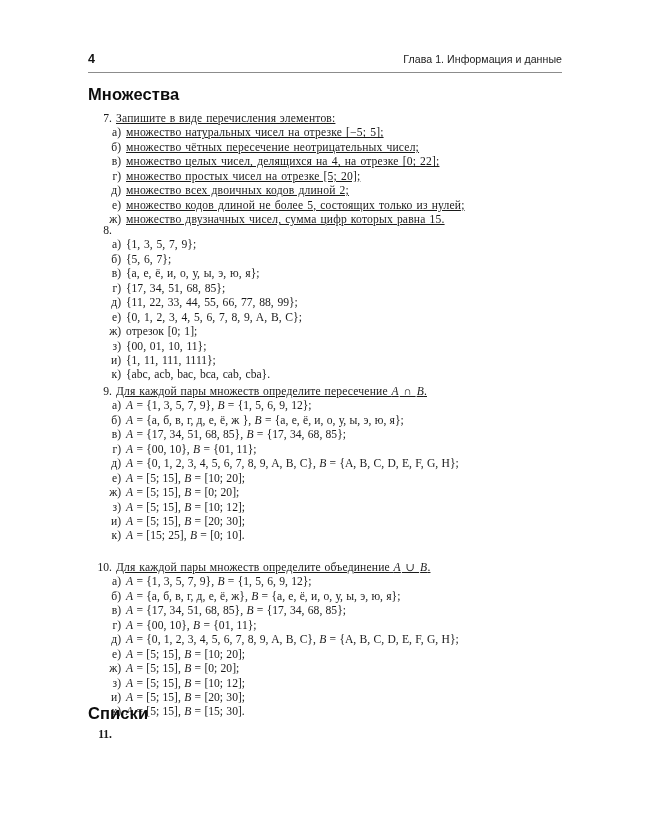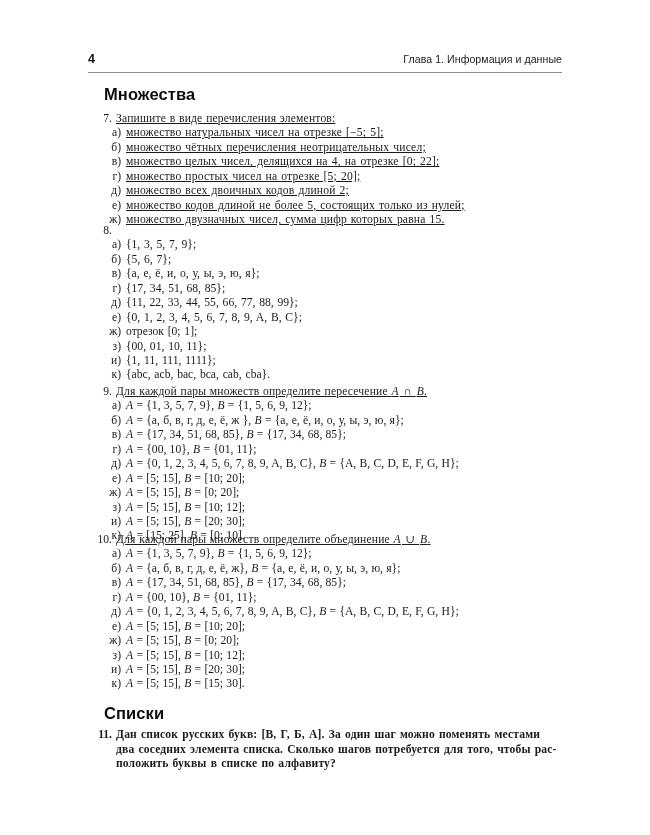--- a/index.html
+++ b/index.html
@@ -51,21 +51,21 @@
     font-size: 10.6px;
     line-height: 1;
     color: #222;
     letter-spacing: 0.05px;
     text-align: center;
   }
 
   
   .section-heading {
     position: absolute;
-    left: 104px;
+    left: 88px;
     font-family: "Liberation Sans", "DejaVu Sans", sans-serif;
     font-weight: bold;
     font-size: 16.5px;
     line-height: 1;
     color: #0d0d0d;
     letter-spacing: 0.1px;
   }
   #heading-mnozhestva { top: 86px; }
   #heading-spiski { top: 705px; text-align: center; }
 
@@ -143,21 +143,21 @@
     text-align: justify;
     word-spacing: 1.1px;
     letter-spacing: 0.15px;
   }
   .para .ln { display: block; }
 
   
   #ex7  { top: 112px; }
   #ex8  { top: 224px; }
   #ex9  { top: 385px; }
-  #ex10 { top: 533px; }
+  #ex10 { top: 561px; }
   #ex11 { top: 728px; font-weight: bold; }
 </style>
 </head>
 <body>
 
 <div class="page">
 
   <div class="runhead">
     <div class="runhead-inner">
       <span class="folio">4</span>
@@ -172,21 +172,21 @@
       <span class="ex-num w1">7.</span>
       <span class="ex-head-text loose">Запишите в виде перечисления элементов:</span>
     </div>
     <ul class="items">
       <li class="item">
         <span class="item-label">а)</span>
         <span class="item-text loose">множество натуральных чисел на отрезке [−5; 5];</span>
       </li>
       <li class="item">
         <span class="item-label">б)</span>
-        <span class="item-text loose">множество чётных перечисления неотрицательных чисел;</span>
+        <span class="item-text loose">множество чётных пересечение неотрицательных чисел;</span>
       </li>
       <li class="item">
         <span class="item-label">в)</span>
         <span class="item-text loose">множество целых чисел, делящихся на 4, на отрезке [0; 22];</span>
       </li>
       <li class="item">
         <span class="item-label">г)</span>
         <span class="item-text loose">множество простых чисел на отрезке [5; 20];</span>
       </li>
       <li class="item">
@@ -350,21 +350,16 @@
         <span class="item-text tight"><span class="mathvar">A</span> <span>=</span> <span>[5; 15]</span><span>,</span> <span class="mathvar">B</span> <span>=</span> <span>[15; 30]</span><span>.</span></span>
       </li>
     </ul>
   </div>
 
   <div class="section-heading" id="heading-spiski">Списки</div>
 
   <div class="exercise" id="ex11">
     <div class="ex-head">
       <span class="ex-num w2">11.</span>
-      <span class="para">
-        <span class="ln">Дан список русских букв: [В, Г, Б, А]. За один шаг можно поменять местами</span>
-        <span class="ln">два соседних элемента списка. Сколько шагов потребуется для того, чтобы рас-</span>
-        <span class="ln">положить буквы в списке по алфавиту?</span>
-      </span>
     </div>
   </div>
 
 </div>
 
 </body></html>

